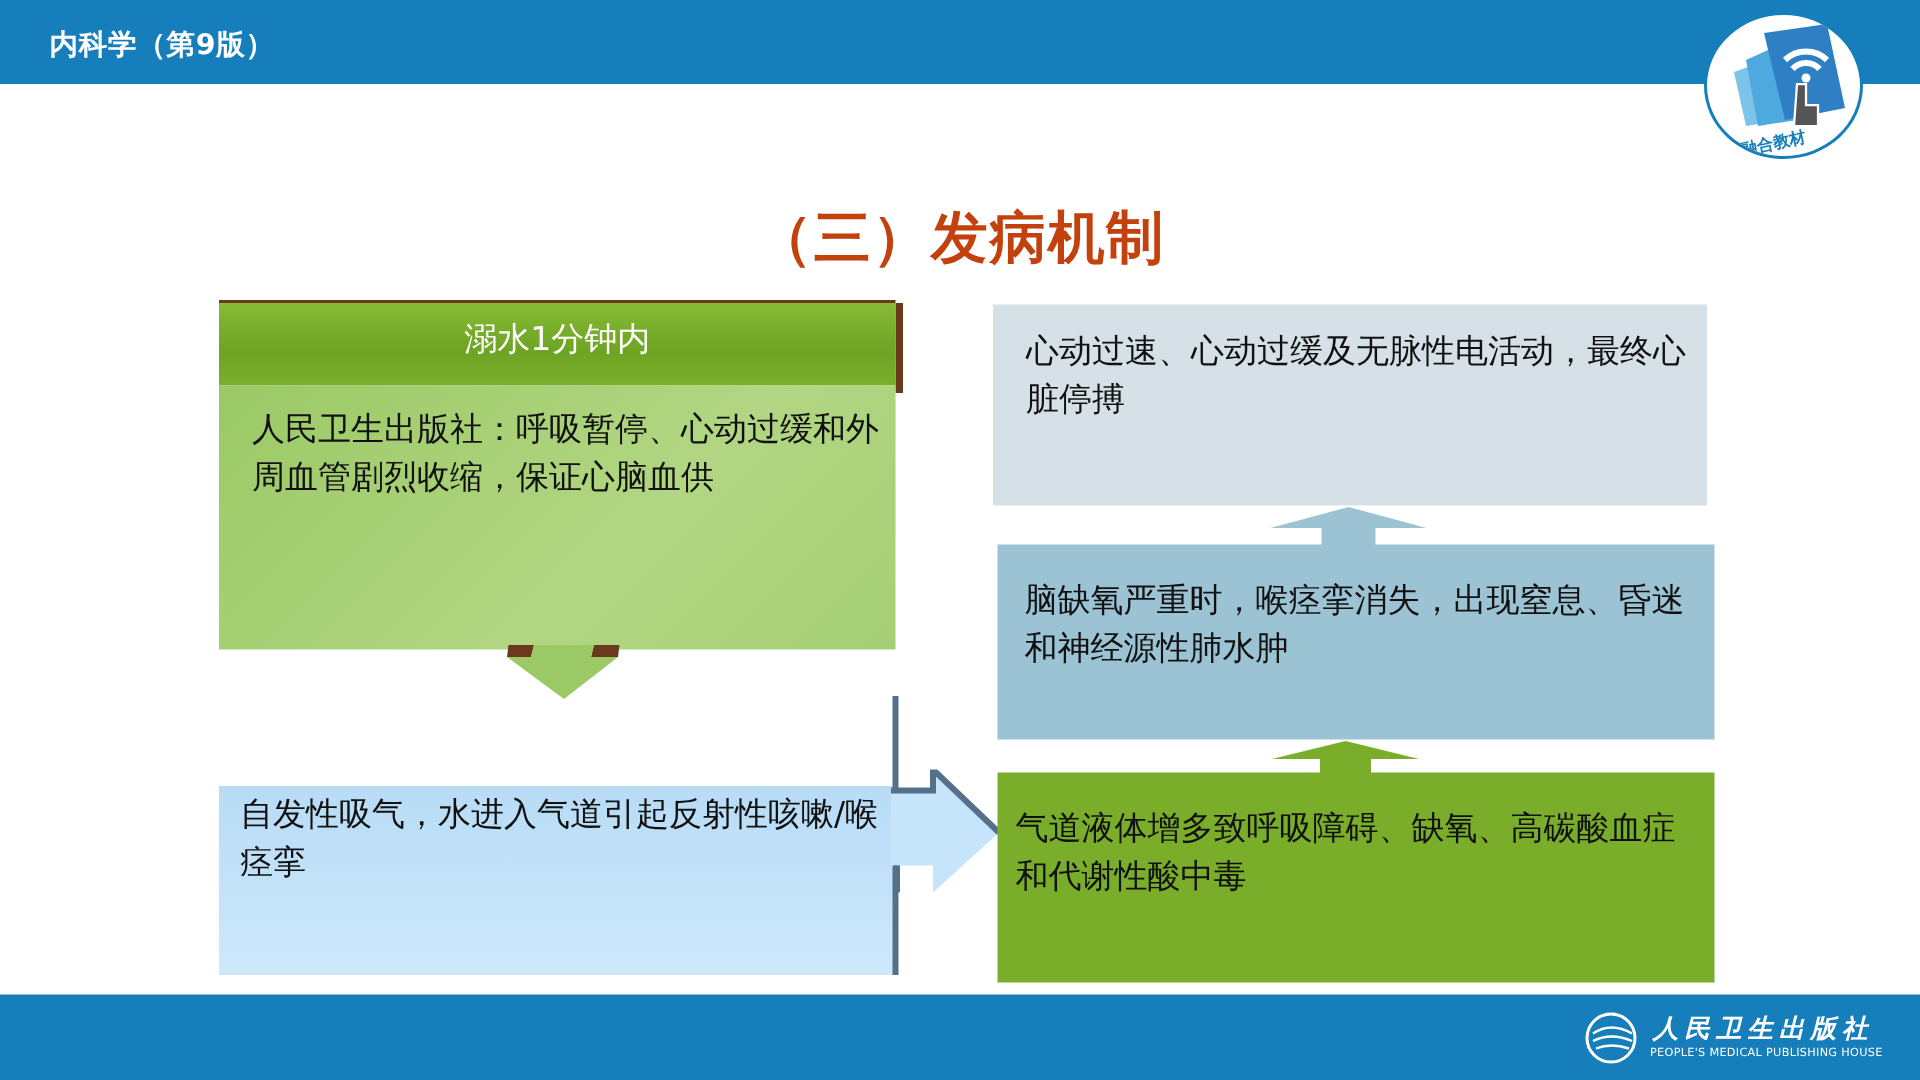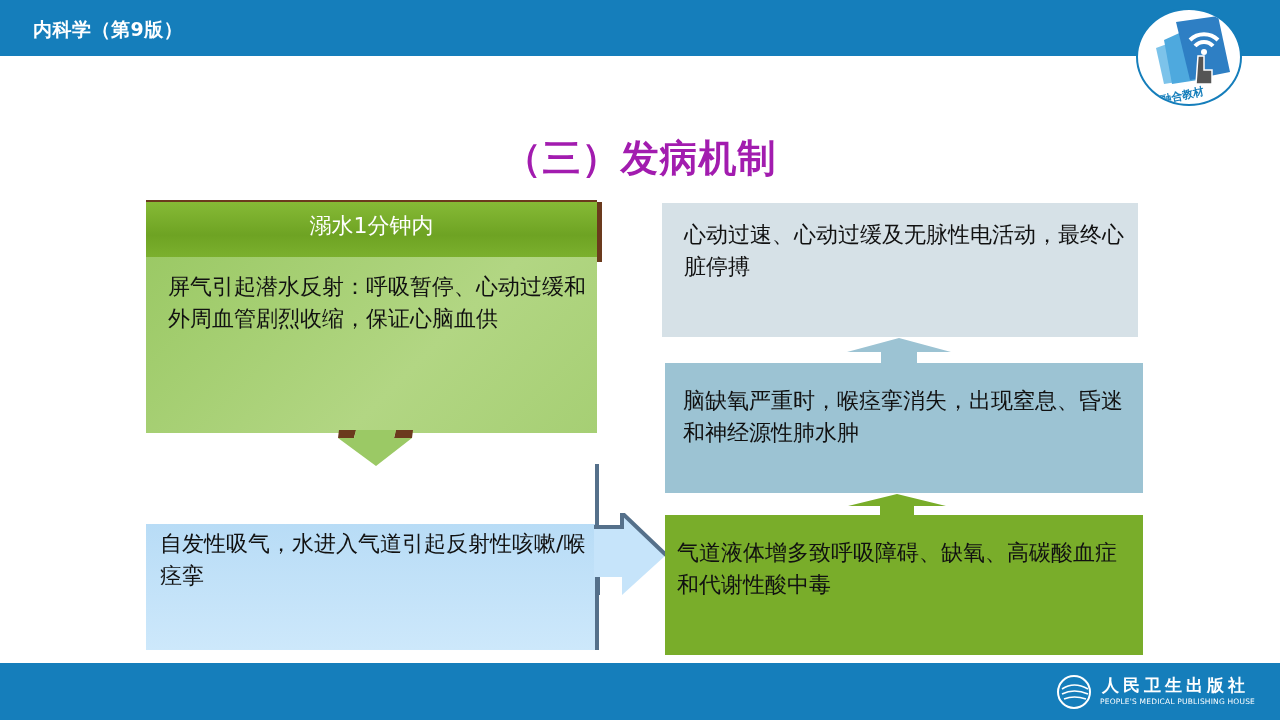--- a/index.html
+++ b/index.html
@@ -5,25 +5,25 @@
   * { margin:0; padding:0; box-sizing:border-box; }
   html, body { width:1280px; height:720px; overflow:hidden; background:#ffffff; }
   body { position:relative; font-family:"DejaVu Sans","Liberation Sans",sans-serif; }
 
   .top-bar { position:absolute; left:0; top:0; width:1280px; height:56px; background:#157ebb; }
   .top-title { position:absolute; left:33px; top:17px; color:#ffffff; font-size:19px; font-weight:bold; letter-spacing:0.5px; }
 
   .badge { position:absolute; left:1136px; top:8px; width:106px; height:98px; border-radius:50%; background:#ffffff; border:2px solid #157ebb; overflow:hidden; }
   .badge svg { position:absolute; left:0; top:0; }
 
-  .slide-title { position:absolute; left:0; width:1280px; top:133px; text-align:center; font-size:38px; font-weight:bold; color:#a21caf; letter-spacing:1px; }
+  .slide-title { position:absolute; left:0; width:1280px; top:133px; text-align:center; font-size:38px; font-weight:bold; color:#c2410c; letter-spacing:1px; }
 
   .bottom-bar { position:absolute; left:0; top:663px; width:1280px; height:57px; background:#157ebb; }
   .publisher { position:absolute; left:1054px; top:673px; width:220px; height:40px; }
-  .pub-cn { position:absolute; left:48px; top:1px; color:#ffffff; font-size:17px; font-weight:bold; letter-spacing:4px; font-family:"DejaVu Serif",serif; }
+  .pub-cn { position:absolute; left:48px; top:1px; color:#ffffff; font-size:17px; font-weight:bold; font-style:italic; letter-spacing:4px; font-family:"DejaVu Serif",serif; }
   .pub-en { position:absolute; left:46px; top:24px; color:#ffffff; font-size:7.5px; letter-spacing:0.2px; white-space:nowrap; }
 
   
   .stage1 { position:absolute; left:146px; top:200px; width:453px; height:233px;padding-left:31px; }
   .stage1 .edge { position:absolute; right:-3px; top:2px; width:5px; height:60px; background:#6b3a1d; }
   .stage1 .head { position:absolute; left:0; top:0; width:451px; height:57px; background:linear-gradient(#86ba36,#6ea323 60%,#7bb02e); border-top:2px solid #6b3a1d; }
   .stage1 .head-text { position:absolute; left:0; width:100%; top:9px; text-align:center; color:#ffffff; font-size:22px; }
   .stage1 .body { position:absolute; left:0; top:57px; width:451px; height:176px; background:linear-gradient(135deg,#9bc965,#b2d683 60%,#a6cf74); }
   .stage1 .body-text { position:absolute; left:22px; top:14px; width:420px; font-size:22px; line-height:32px; color:#111111; }
 
@@ -71,21 +71,21 @@
 </div>
 
 <div class="slide-title">（三）发病机制</div>
 
 <div class="stage1">
   <div class="edge"></div>
   <div class="head">
     <div class="head-text">溺水1分钟内</div>
   </div>
   <div class="body">
-    <div class="body-text">屏气引起潜水反射：呼吸暂停、心动过缓和外周血管剧烈收缩，保证心脑血供</div>
+    <div class="body-text">人民卫生出版社：呼吸暂停、心动过缓和外周血管剧烈收缩，保证心脑血供</div>
   </div>
 </div>
 
 <svg class="down-arrow" width="80" height="36" viewBox="0 0 80 36">
   <polygon points="3,0 20,0 18,8 2,8" fill="#6b3a1d"></polygon>
   <polygon points="60,0 77,0 76,8 58,8" fill="#6b3a1d"></polygon>
   <polygon points="20,0 60,0 58,8 76,8 40,36 2,8 18,8" fill="#9bc965"></polygon>
 </svg>
 
 <div class="stage2">

